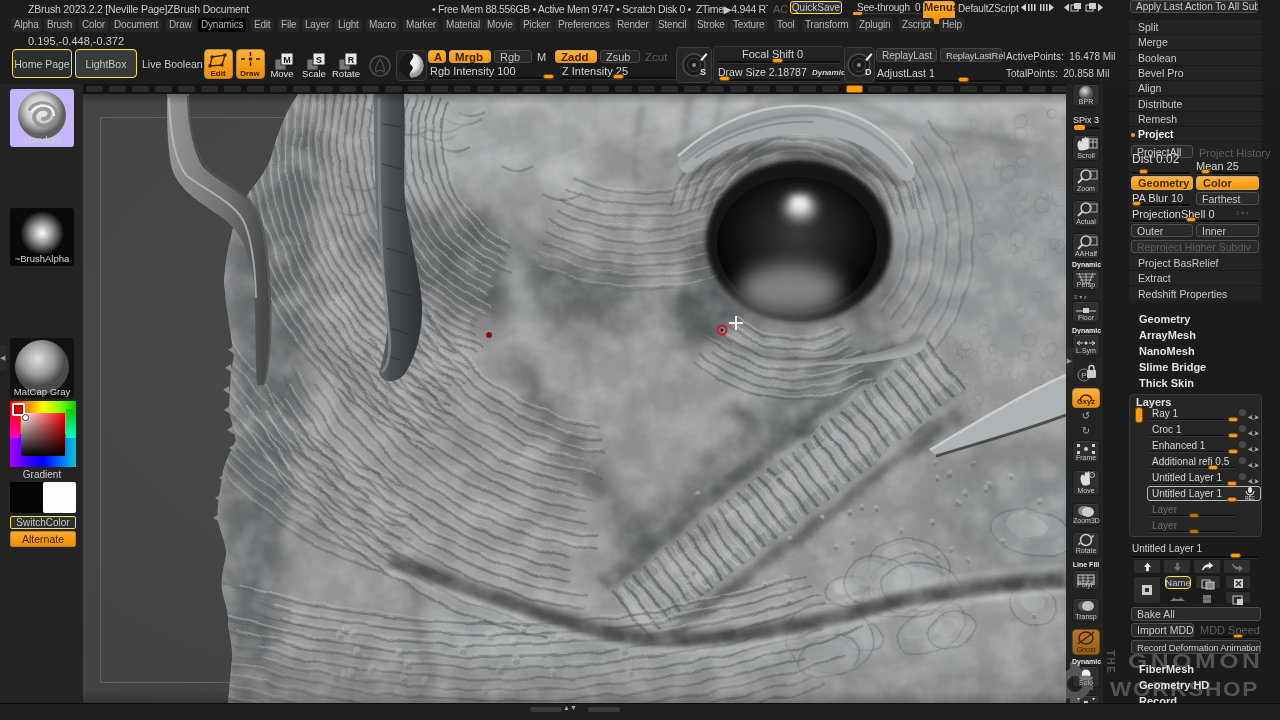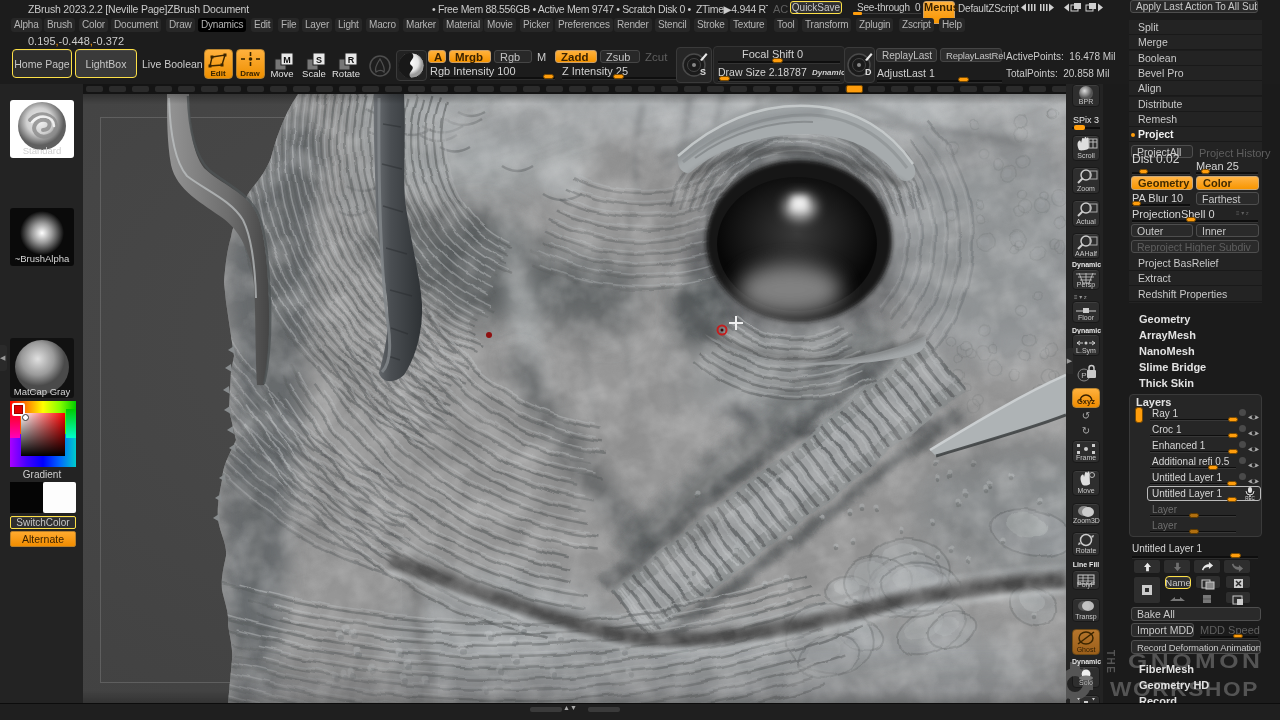--- a/index.html
+++ b/index.html
@@ -236,21 +236,21 @@
       <div style="position:absolute;left:831px;top:2px;width:17px;height:6px;background:#2b2b2b;border-radius:2px;"></div>
       <div style="position:absolute;left:854px;top:2px;width:17px;height:6px;background:#2b2b2b;border-radius:2px;"></div>
       <div style="position:absolute;left:877px;top:2px;width:17px;height:6px;background:#2b2b2b;border-radius:2px;"></div>
       <div style="position:absolute;left:900px;top:2px;width:17px;height:6px;background:#2b2b2b;border-radius:2px;"></div>
       <div style="position:absolute;left:923px;top:2px;width:17px;height:6px;background:#2b2b2b;border-radius:2px;"></div>
       <div style="position:absolute;left:946px;top:2px;width:17px;height:6px;background:#2b2b2b;border-radius:2px;"></div>
       <div style="position:absolute;left:969px;top:2px;width:17px;height:6px;background:#2b2b2b;border-radius:2px;"></div>
     </div>
 <div class="ab" style="left:846px;top:85px;width:17px;height:8px;background:#ff9d0c;border-radius:2px;border:1px solid #7a4a00;"></div>
 <div class="ab" style="left:0;top:84px;width:83px;height:636px;background:#232323;"></div>
-<div class="ab" style="left:10px;top:100px;width:64px;height:58px;background:#ffffff;border-radius:3px;">
+<div class="ab" style="left:10px;top:89px;width:64px;height:58px;background:#c4b5fd;border-radius:3px;">
 <svg width="64" height="58" viewBox="0 0 64 58">
 <defs>
           <radialGradient id="stdg" cx="45%" cy="40%">
             <stop offset="0%" stop-color="#f2f2f2"></stop>
             <stop offset="55%" stop-color="#cfcfcf"></stop>
             <stop offset="100%" stop-color="#5f5f5f"></stop>
           </radialGradient>
         </defs>
 <circle cx="32" cy="26" r="24" fill="url(#stdg)"></circle>
 <path d="M20 20 C28 10 46 14 46 26 C46 36 32 40 26 33 C21 27 27 18 36 20 C42 22 40 30 33 30" fill="none" stroke="#8a8a8a" stroke-width="4" stroke-linecap="round" opacity="0.8"></path>

